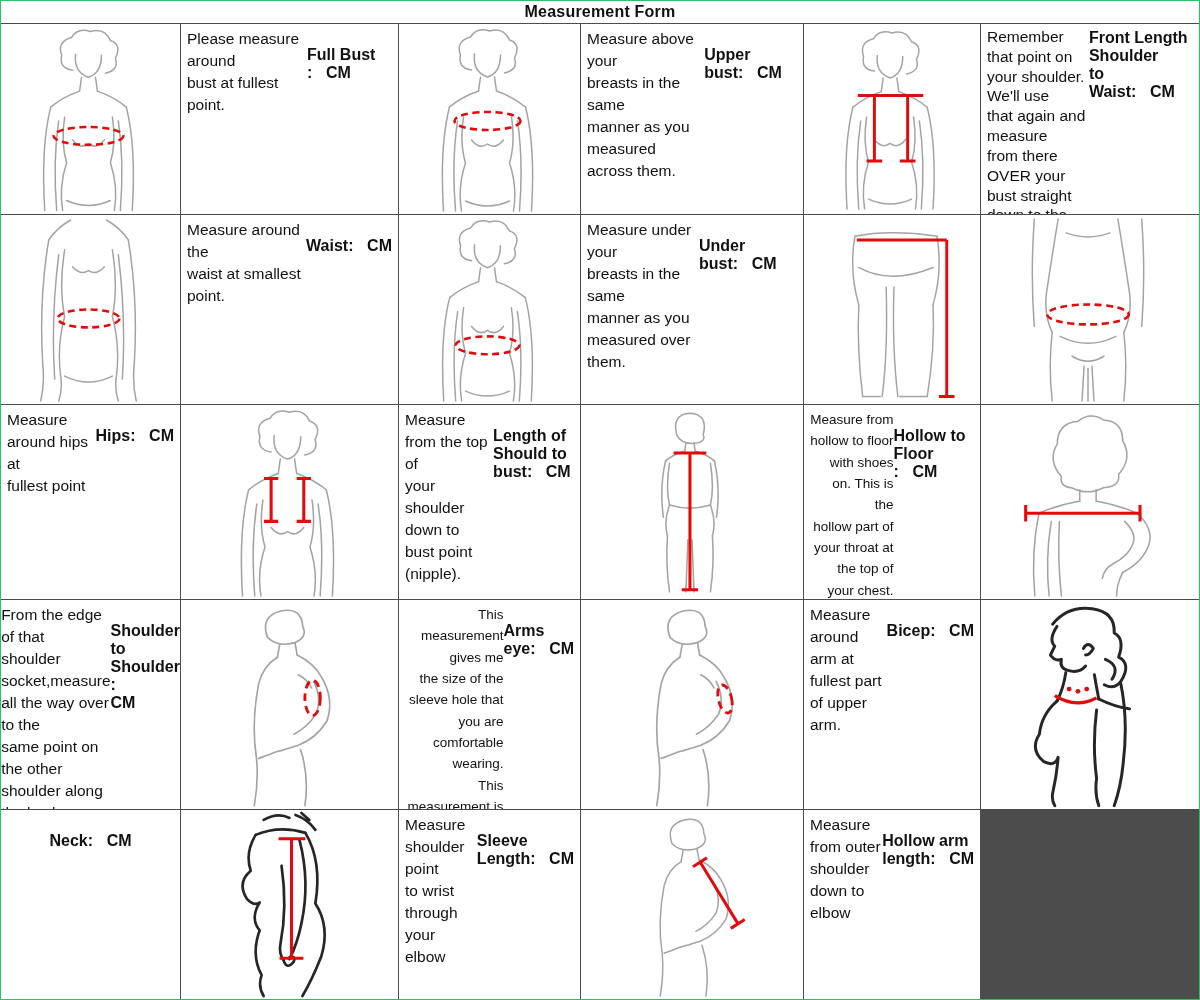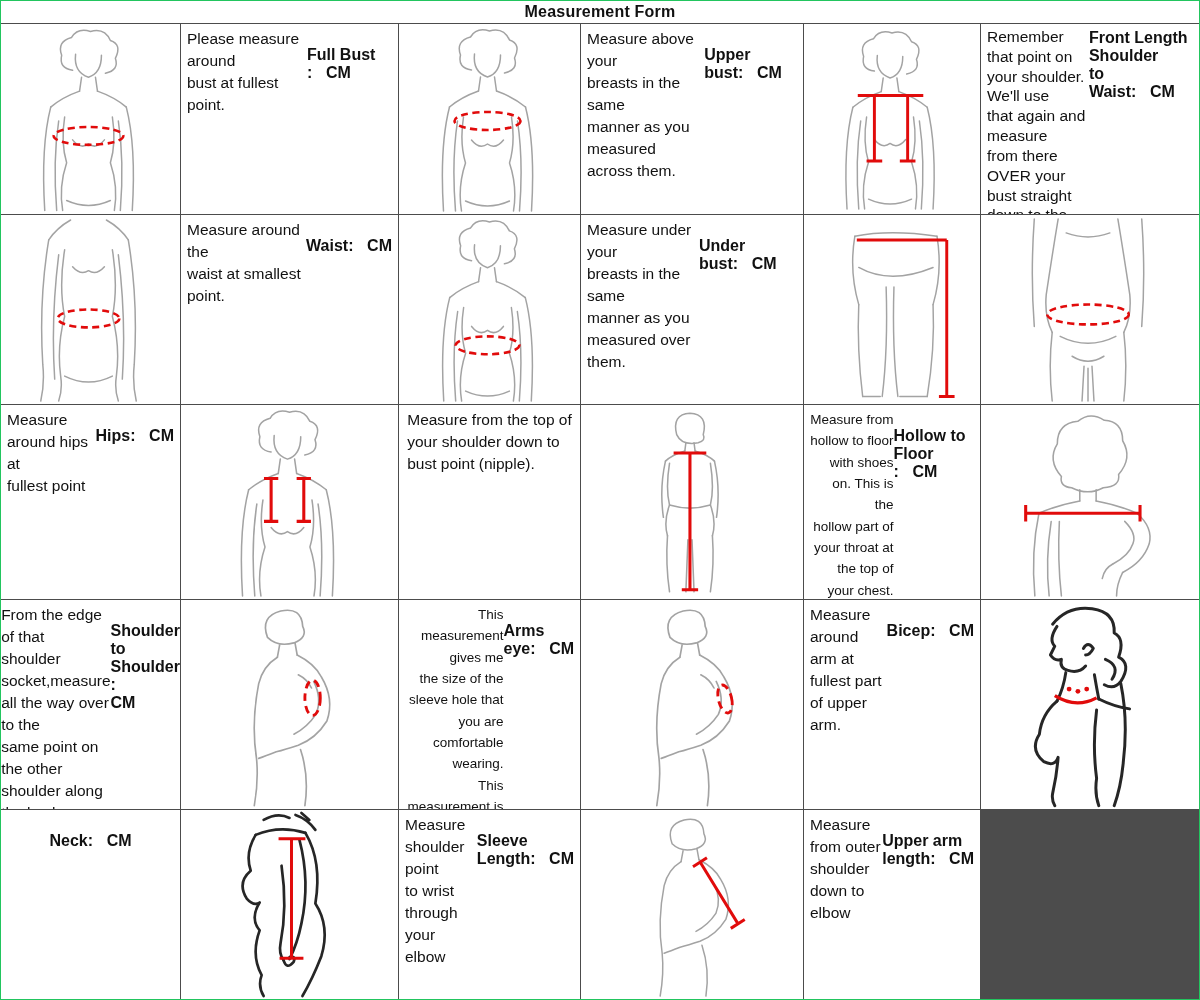--- a/index.html
+++ b/index.html
@@ -179,20 +179,22 @@
       <path class="sk" d="M58,97 Q52,137 56,187 M118,97 Q124,137 120,187"></path>
       <path class="sk" d="M64,93 Q60,119 66,139 Q58,163 62,187 M112,93 Q116,119 110,139 Q118,163 114,187"></path>
       <path class="sk" d="M72,120 Q80,130 88,124 Q96,130 104,120"></path>
       <path class="rd" stroke-width="3.5" d="M72,72 L72,114 M104,72 L104,114 M65,72 L79,72 M97,72 L111,72 M65,114 L79,114 M97,114 L111,114"></path>
     </svg>
   </div>
   <div class="cell txt">
     <p class="desc">Measure from the top of
 your shoulder down to
 bust point (nipple).</p>
+    <p class="lbl"><b>Length of Should to
+bust:</b><b class="unit">CM</b></p>
   </div>
 
   <div class="cell img">
     <svg viewBox="0 0 180 190">
       <path class="sk" d="M75,29 Q70,9 88,8 Q106,9 101,29 Q104,35 96,37 Q80,40 75,29"></path>
       <path class="sk" d="M84,37 L83,45 M92,37 L93,45"></path>
       <path class="sk" d="M83,45 Q70,49 64,55 M93,45 Q106,49 112,55"></path>
       <path class="sk" d="M64,55 Q58,82 62,110 M112,55 Q118,82 114,110"></path>
       <path class="sk" d="M68,57 Q64,82 68,98 Q62,114 66,128 M108,57 Q112,82 108,98 Q114,114 110,128"></path>
       <path class="sk" d="M68,98 Q88,104 108,98"></path>
@@ -319,15 +321,15 @@
       <path class="sk" d="M79,52 Q66,60 62,76 Q55,112 60,144 Q62,164 58,187"></path>
       <path class="sk" d="M97,50 Q113,58 119,70 Q131,90 124,110 Q114,126 98,132 Q86,136 78,138 Q68,142 62,144"></path>
       <path class="sk" d="M112,74 Q120,90 114,104 Q106,116 94,122"></path>
       <path class="sk" d="M100,136 Q108,160 104,187"></path>
       <path class="rd" stroke-width="3" d="M98,52 L136,114 M91,57 L105,48 M129,119 L143,110"></path>
     </svg>
   </div>
   <div class="cell txt">
     <p class="desc">Measure from outer
 shoulder down to elbow</p>
-    <p class="lbl"><b>Upper arm length:</b><b class="unit">CM</b></p>
+    <p class="lbl"><b>Hollow arm length:</b><b class="unit">CM</b></p>
   </div>
 </div>
 
 </body></html>

